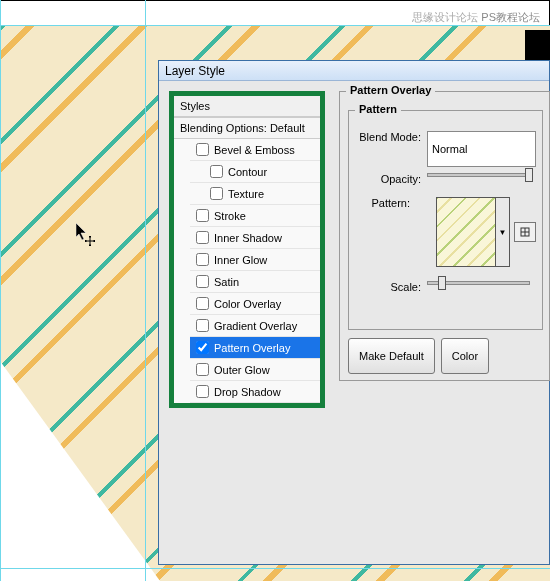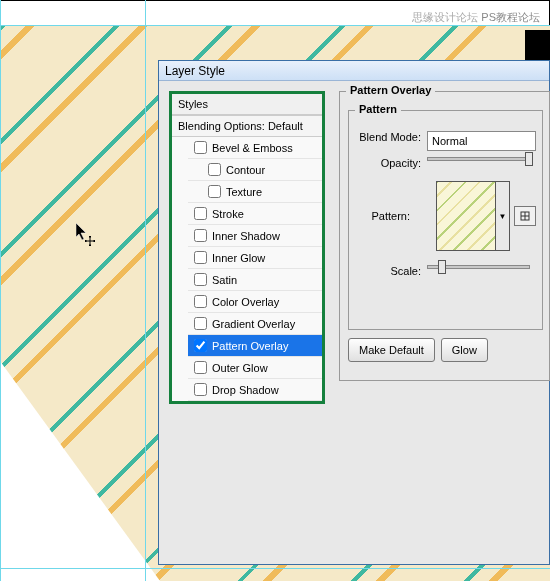--- a/index.html
+++ b/index.html
@@ -23,39 +23,39 @@
   .black-box { position: absolute; right: 0; top: 30px; width: 25px; height: 35px; background: #000; z-index: 2; }
   .triangle-clip { position: absolute; left: 0; bottom: 0; width: 160px; height: 220px; background: #fff; clip-path: polygon(0 0, 0 100%, 100% 100%); z-index: 2; }
   .cursor { position: absolute; left: 76px; top: 223px; width: 20px; height: 24px; z-index: 3; }
   .cursor svg { display: block; }
 
   .dialog { position: absolute; left: 158px; top: 60px; width: 392px; height: 505px; background: #e8e8e8; border: 1px solid #3a6ea5; z-index: 5; }
   .titlebar { background: linear-gradient(#e8f0fb,#cde0f6); height: 20px; border-bottom: 1px solid #9ab5d6; display: flex; align-items: center; padding: 0 6px; }
   .titlebar span { font-size: 12px; color: #000; }
   .dialog-body { position: relative; height: calc(100% - 24px); padding: 10px 0 0 10px; }
 
-  .styles-panel { width: 156px; border: 3px solid #15803d; background: #f9f9f9; }
+  .styles-panel { width: 156px; border: 5px solid #15803d; background: #f9f9f9; }
   .styles-header { background: #f0f0f0; padding: 4px 6px; border-bottom: 1px solid #ccc; }
   .styles-subheader { background: #f5f5f5; padding: 4px 6px; border-bottom: 1px solid #ccc; border-top: 1px solid #ccc; }
   .style-row { display: flex; align-items: center; padding: 4px 6px; border-bottom: 1px solid #e5e5e5; cursor: pointer; margin-left: 16px; }
   .style-row.indent { padding-left: 20px; }
   .style-row.selected { background: #1a74e8; color: #fff; }
   .style-row input[type=checkbox] { margin-right: 5px; }
 
   .right-panel { position: absolute; left: 180px; top: 10px; right: -1px; bottom: 0; }
   .group-box { border: 1px solid #999; position: relative; padding: 14px 6px 6px 8px; margin-bottom: 8px; background: transparent; }
   .group-box > .legend { position: absolute; top: -8px; left: 6px; background: #e8e8e8; padding: 0 4px; font-weight: bold; }
   .row { display: flex; align-items: flex-start; margin: 6px 0; }
   .row-label { width: 70px; text-align: right; padding-right: 6px; }
-  .combo { border: 1px solid #888; background: #fff; height: 20px; display: flex; align-items: center; padding: 0 4px; flex: 1; min-width: 0; }
+  .combo { border: 1px solid #888; background: #fff; height: 36px; display: flex; align-items: center; padding: 0 4px; flex: 1; min-width: 0; }
   .slider-track { position: relative; flex: 1; height: 4px; background: #c8c8c8; border: 1px solid #888; margin-right: 6px; }
   .slider-thumb { position: absolute; top: -6px; width: 8px; height: 14px; background: #e8e8e8; border: 1px solid #555; }
   .pattern-swatch { width: 60px; height: 70px; border: 1px solid #555; background: repeating-linear-gradient(-45deg,#f9f6d8 0 8px,#b9d27a 8px 10px,#f9f6d8 10px 18px,#e8e0a0 18px 20px); }
   .icon-btn { width: 22px; height: 20px; border: 1px solid #777; background: #f0f0f0; display: flex; align-items: center; justify-content: center; margin-left: 4px; cursor: pointer; }
-  .btn { border: 1px solid #777; background: linear-gradient(#fefefe,#e0e0e0); height: 24px; padding: 0 10px; display: inline-flex; align-items: center; border-radius: 3px; margin-right: 6px; cursor: pointer; }
+  .btn { border: 1px solid #777; background: linear-gradient(#fefefe,#e0e0e0); height: 36px; padding: 0 10px; display: inline-flex; align-items: center; border-radius: 3px; margin-right: 6px; cursor: pointer; }
   .chev { margin-left: auto; font-size: 9px; color: #555; }
 </style>
 </head>
 <body>
 
 <div class="border-frame"></div>
 <div class="watermark">
   <span>思缘设计论坛</span>&nbsp;<span style="color:#888">PS教程论坛</span><br>
   <span class="sub">BBS.16xx8.com</span>
 </div>
@@ -155,21 +155,21 @@
             </div>
           </div>
 
           <div class="row">
             <span class="row-label">Opacity:</span>
             <div class="slider-track">
               <div class="slider-thumb" style="right:-4px;"></div>
             </div>
           </div>
 
-          <div class="row" style="align-items:center; margin-top:12px;gap:20px;">
+          <div class="row" style="margin-top:12px;gap:20px;">
             <span class="row-label">Pattern:</span>
             <div style="display:flex; align-items:center;">
               <div class="pattern-swatch"></div>
               <div style="width:14px; height:70px; border:1px solid #555; border-left:none; background:#e8e8e8; display:flex; align-items:center; justify-content:center;">
                 <span style="font-size:8px">▼</span>
               </div>
               <div class="icon-btn">
                 <svg width="12" height="12" viewBox="0 0 12 12">
                     <rect x="2" y="2" width="8" height="8" fill="none" stroke="#333"></rect>
                     <path d="M2 6 H10 M6 2 V10" stroke="#333"></path>
@@ -185,20 +185,20 @@
             </div>
           </div>
 
         </div>
 
         <div class="row" style="margin-top:6px;">
           <button class="btn">
               <span>Make Default</span>
             </button>
           <button class="btn">
-              <span>Glow</span>
+              <span>Color</span>
             </button>
         </div>
       </div>
     </div>
 
   </div>
 </div>
 
 </body></html>

